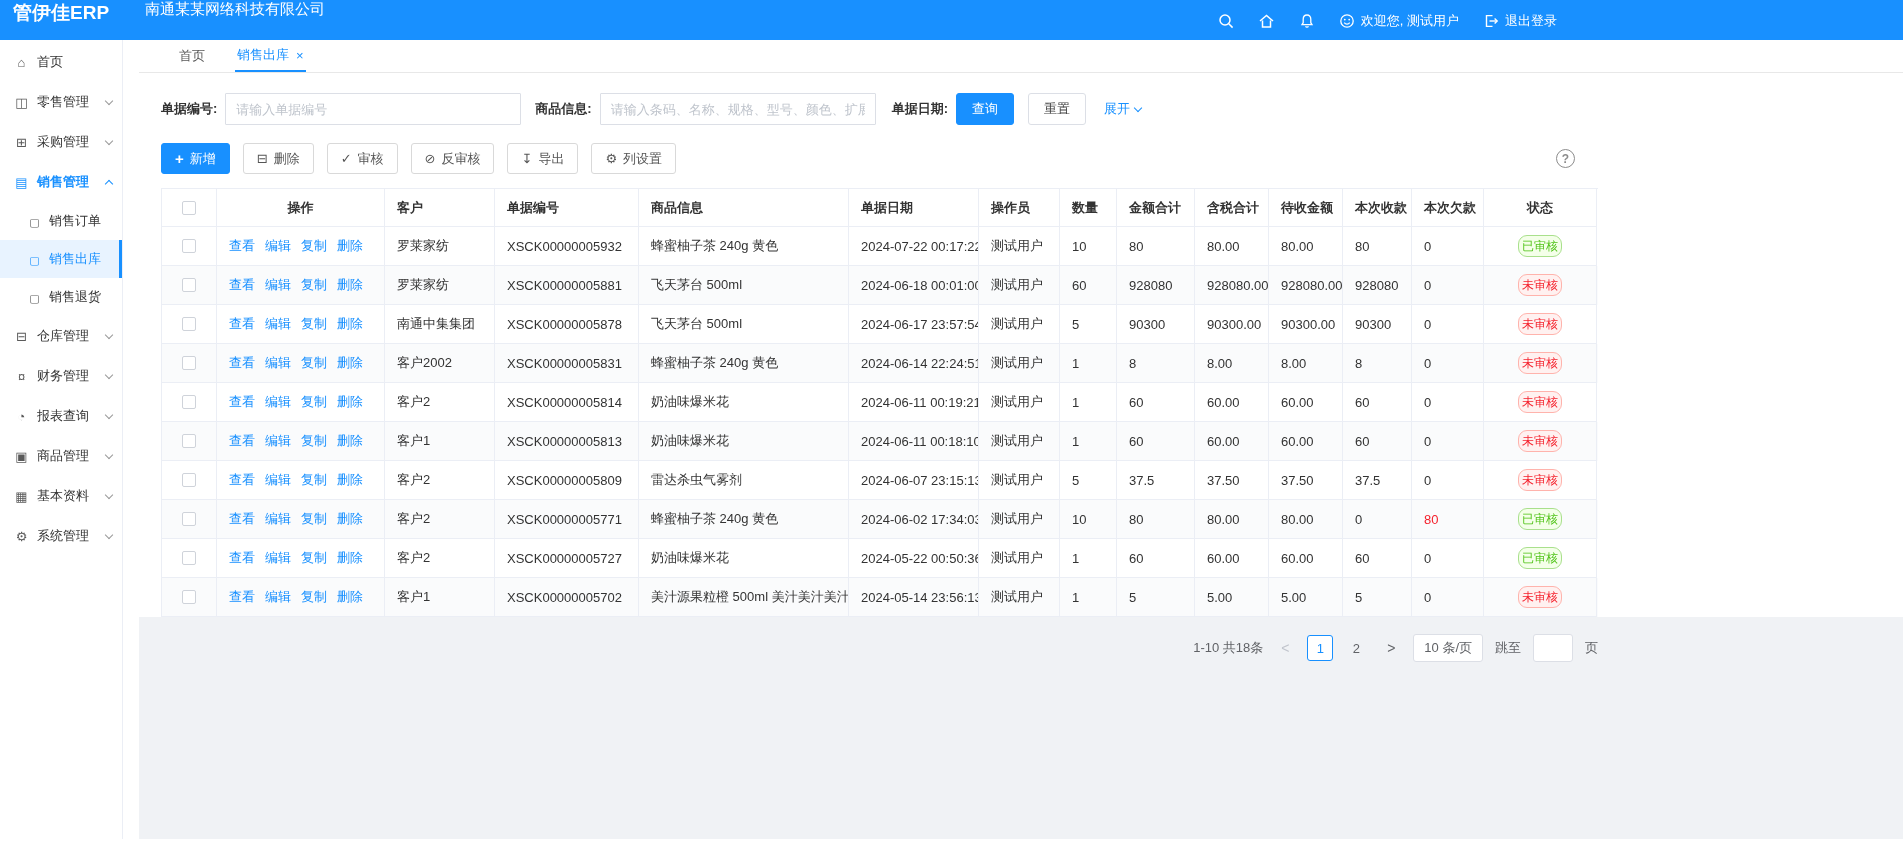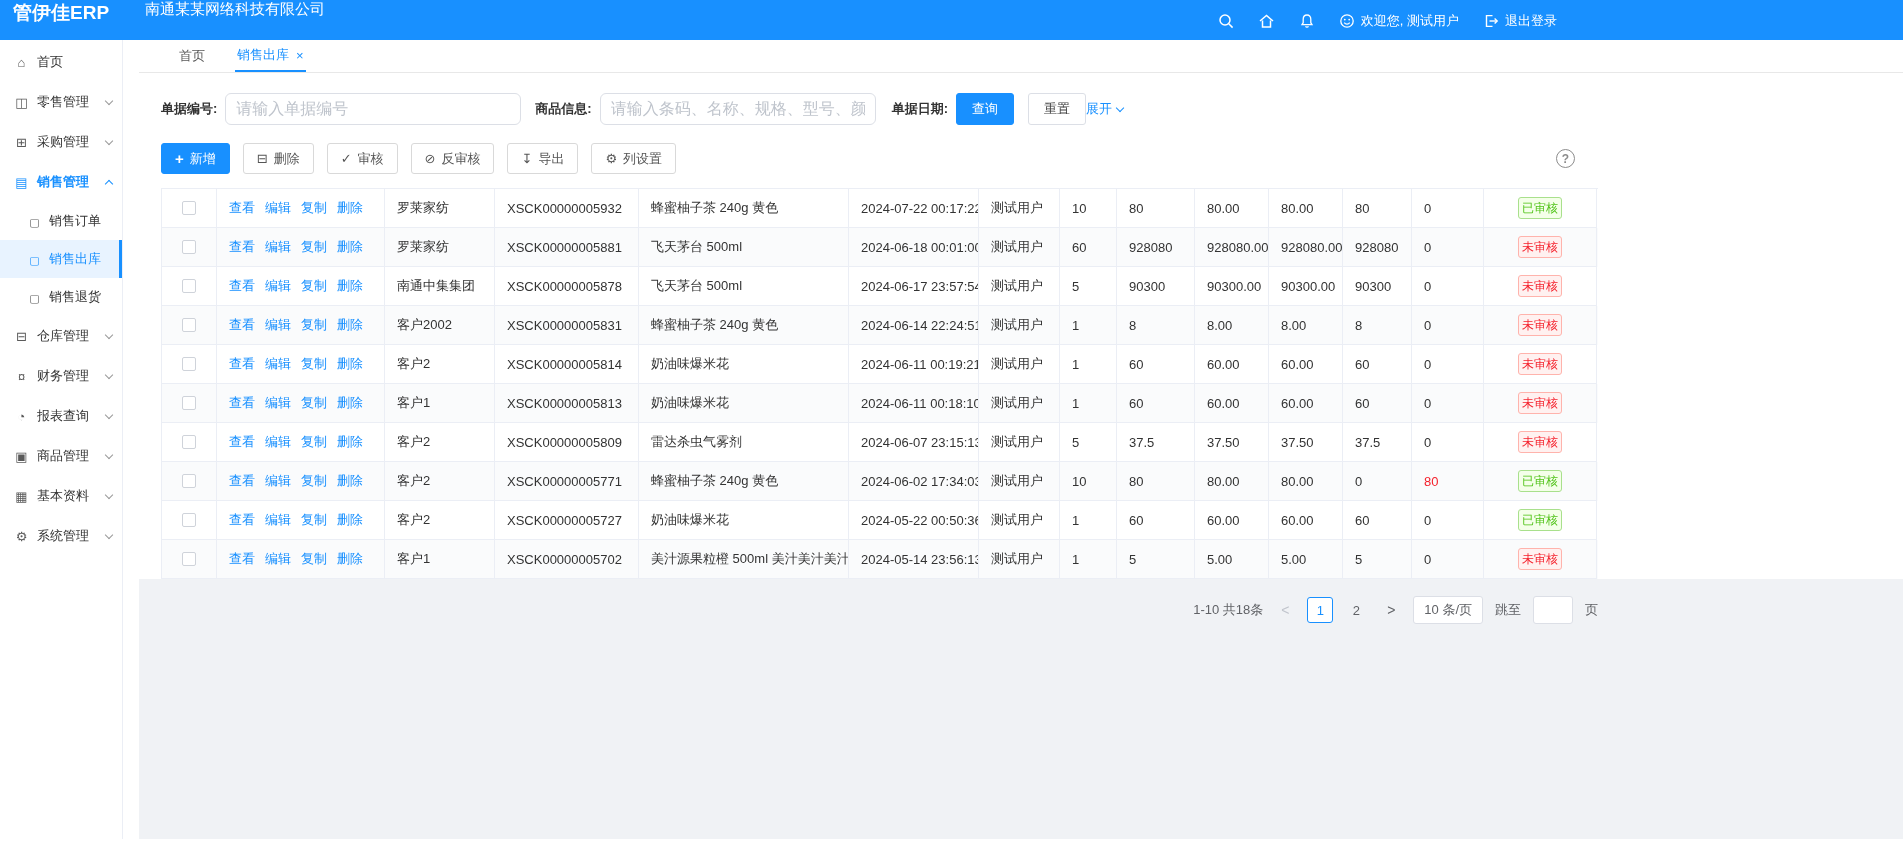--- a/index.html
+++ b/index.html
@@ -37,29 +37,29 @@
 
   
   .tabs { height:33px; display:flex; align-items:stretch; gap:28px; padding-left:38px; border-bottom:1px solid #e8e8e8; }
   .tab { display:flex; align-items:center; gap:7px; color:#595959; cursor:pointer; padding:0 2px; }
   .tab.active { color:#1890ff; border-bottom:2px solid #1890ff; }
   .tab-close { font-size:13px; color:#1890ff; }
 
   
   .filters { display:flex; align-items:center; padding:20px 0 16px 22px; }
   .f-label { font-weight:700; color:#333; margin-right:8px; white-space:nowrap; }
-  .f-input { height:32px; border:1px solid #dcdfe6; border-radius:6px; padding:0 10px; font-size:16px; color:#333; outline:none; }
+  .f-input { height:32px; border:1px solid #dcdfe6; border-radius:1px; padding:0 10px; font-size:13px; color:#333; outline:none; }
   .f-input::placeholder { color:#bfc4cc; }
   .bill-input { width:296px; margin-right:14px; }
   .product-input { width:276px; margin-right:16px; }
   .date-box { width:260px; height:32px; border:1px solid #dcdfe6; border-radius:3px; display:flex; align-items:center; justify-content:center; gap:16px; cursor:pointer; margin-right:26px; }
   .btn { height:32px; padding:0 15px; border-radius:3px; border:1px solid #dcdfe6; background:#fff; color:#404040; font-size:13px; cursor:pointer; font-family:inherit; }
   .btn-primary { background:#1890ff; border-color:#1890ff; color:#fff; }
   .btn + .btn { margin-left:14px; }
-  .link-expand { color:#1890ff; display:flex; align-items:center; gap:5px; cursor:pointer; }
+  .link-expand { color:#1890ff; margin-left:18px; display:flex; align-items:center; gap:5px; cursor:pointer; }
   .chev-blue { width:6px; height:6px; border-right:1.3px solid #1890ff; border-bottom:1.3px solid #1890ff; transform:rotate(45deg); margin-top:-3px; }
 
   
   .toolbar { display:flex; align-items:center; gap:13px; padding:2px 24px 14px 22px; width:1460px; }
   .tb-btn { display:flex; align-items:center; gap:6px; height:31px; padding:0 13px; border:1px solid #d9d9d9; border-radius:3px; background:#fff; color:#555; font-size:13px; cursor:pointer; font-family:inherit; }
   .tb-btn.primary { background:#1890ff; border-color:#1890ff; color:#fff; }
   .ic { font-size:13px; line-height:1; }
   .ic-plus::before{content:"+"; font-weight:700; font-size:15px;}
   .ic-trash::before{content:"⊟";}
   .ic-check::before{content:"✓";}
@@ -85,21 +85,21 @@
   .c-qty{width:57px;}
   .c-amount{width:78px;}
   .c-tax{width:74px;}
   .c-receivable{width:74px;}
   .c-received{width:69px;}
   .c-owed{width:72px;}
   .c-status{width:113px; justify-content:center;}
   .center{justify-content:center;}
   .act-link { color:#1890ff; cursor:pointer; }
   .owed-red { color:#f5222d; }
-  .badge { font-size:12px; padding:3px 3px; border-radius:3px; border:1px solid; line-height:1.2; }
+  .badge { font-size:12px; padding:3px 3px; border-radius:9px; border:1px solid; line-height:1.2; }
   .badge.approved { color:#52c41a; border-color:#a9e08c; background:#f4ffe9; }
   .badge.unapproved { color:#f5222d; border-color:#ffb3ac; background:#fff1f0; }
   input[type="checkbox"] { appearance:none; width:14px; height:14px; border:1px solid #cfd3da; border-radius:2px; background:#fff; cursor:pointer; }
 
   
   .footer-area { flex:1; background:#f0f2f5; padding-top:17px; }
   .pagination { width:1437px; margin-left:22px; display:flex; justify-content:flex-end; align-items:center; gap:12px; color:#606266; }
   .pg-arrow { width:20px; text-align:center; cursor:pointer; font-size:14px; }
   .pg-arrow.prev { color:#c0c4cc; }
   .pg-arrow.next { color:#606266; }
@@ -272,20 +272,39 @@
         <span>导出</span>
       </button>
       <button class="tb-btn">
         <span class="ic ic-cols"></span>
         <span>列设置</span>
       </button>
       <div class="help-circle">?</div>
     </div>
 
     <div class="table-wrap">
+      <div class="thead">
+        <div class="th c-check">
+          <input type="checkbox" style="">
+        </div>
+
+      <div class="th c-actions center">操作</div>
+          <div class="th c-customer">客户</div>
+          <div class="th c-billno">单据编号</div>
+          <div class="th c-product">商品信息</div>
+          <div class="th c-date">单据日期</div>
+          <div class="th c-operator">操作员</div>
+          <div class="th c-qty">数量</div>
+          <div class="th c-amount">金额合计</div>
+          <div class="th c-tax">含税合计</div>
+          <div class="th c-receivable">待收金额</div>
+          <div class="th c-received">本次收款</div>
+          <div class="th c-owed">本次欠款</div>
+          <div class="th c-status center">状态</div>
+        </div>
       <div>
 
       <div class="tr">
             <div class="td c-check">
               <input type="checkbox" style="">
             </div>
             <div class="td c-actions">
               <a class="act-link">查看</a>
               <a class="act-link">编辑</a>
               <a class="act-link">复制</a>

